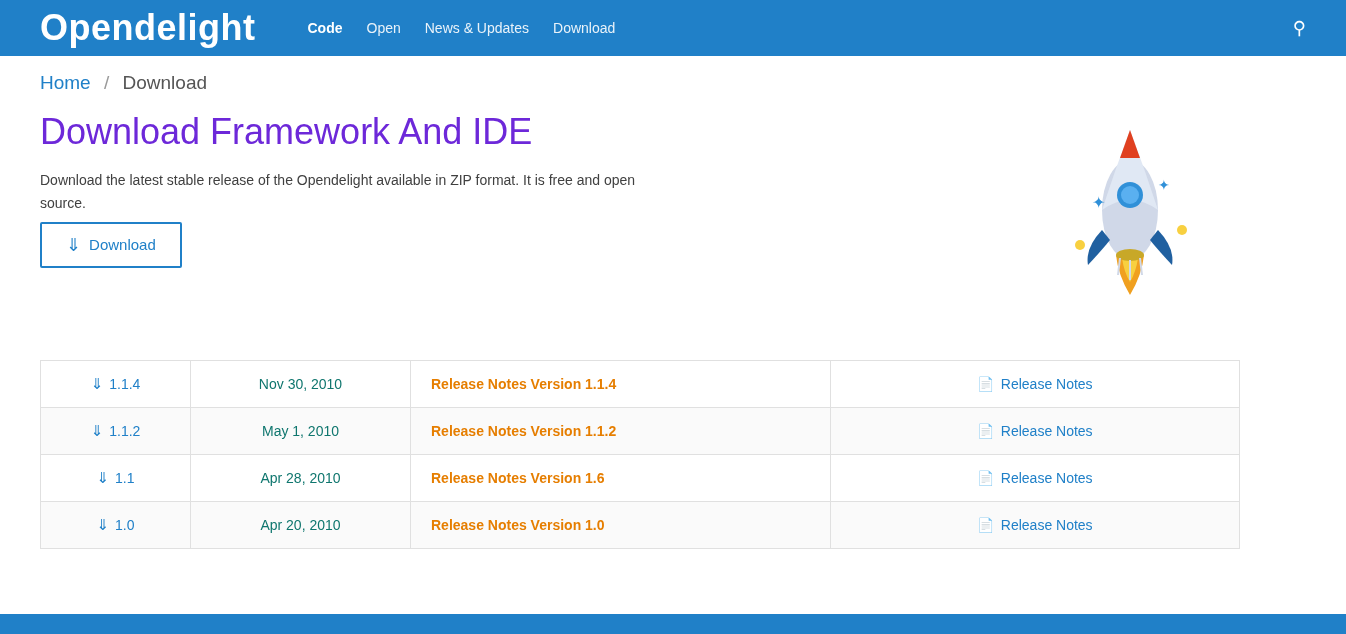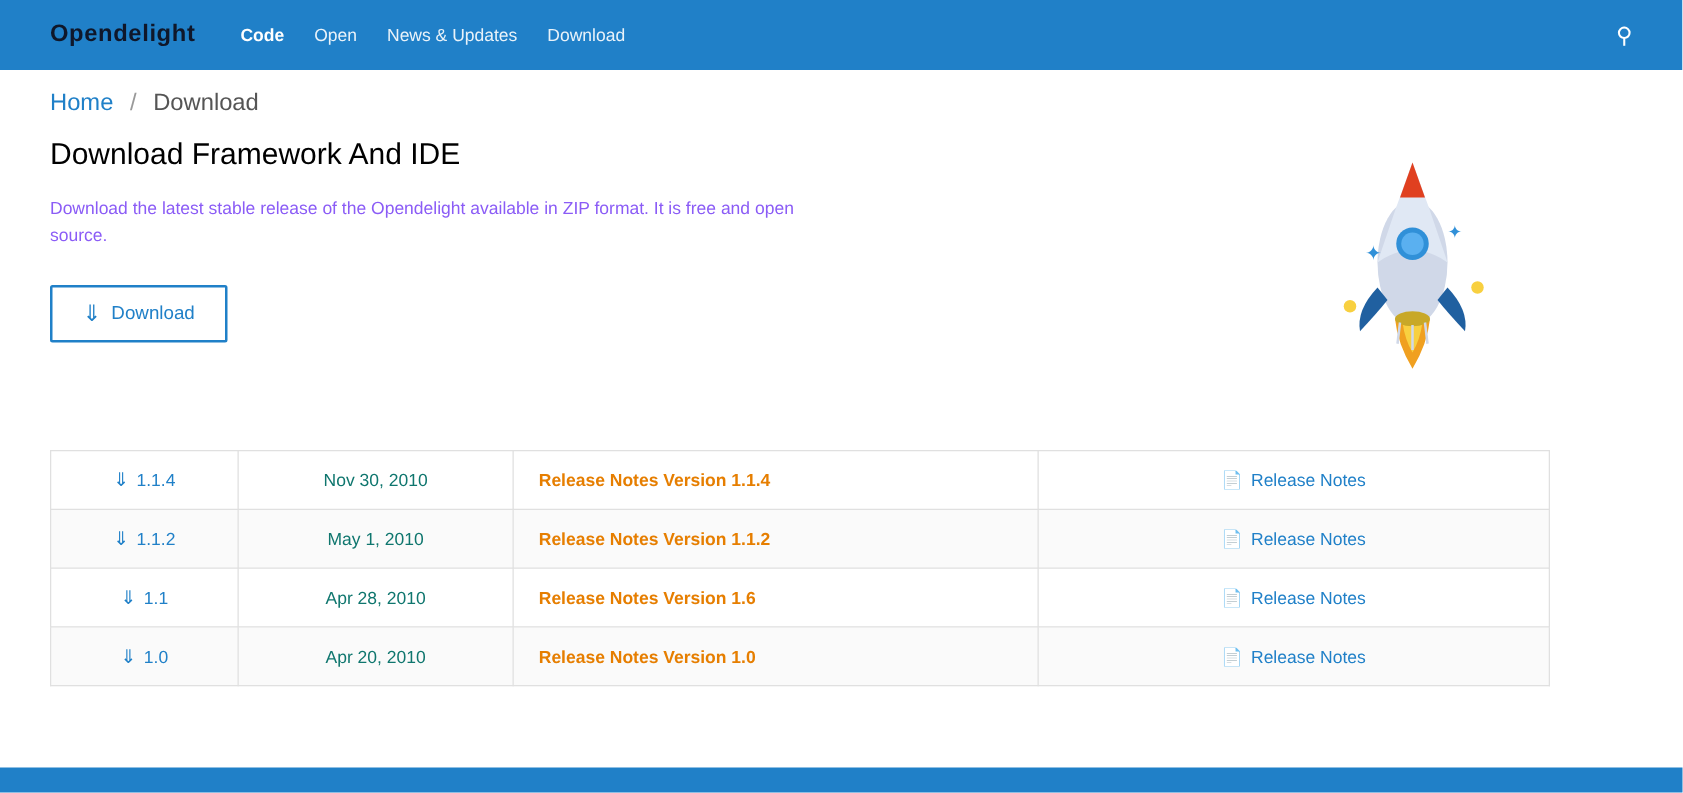--- a/index.html
+++ b/index.html
@@ -7,28 +7,28 @@
 
     
     .header {
       background: #2080c8;
       height: 56px;
       display: flex;
       align-items: center;
       padding: 0 40px;
     }
     .logo {
-      font-size: 19px;
-      color: #0f172a;
-      margin-right: 36px;
+      font-size: 36px;
+      color: #ffffff;
+      margin-right: 24px;
       font-weight: 300;
       letter-spacing: 0.5px;
     }
     .logo span { font-weight: 700; }
-    .nav { display: flex; gap: 24px; flex: 1; }
+    .nav { display: flex; gap: 24px; flex: 1; margin-left: 28px; }
     .nav a {
       color: #fff;
       text-decoration: none;
       font-size: 14px;
       opacity: 0.9;
       cursor: pointer;
     }
     .nav a.active { font-weight: 600; opacity: 1; }
     .search-icon-header {
       color: #fff;
@@ -54,31 +54,31 @@
 
     .hero {
       display: flex;
       align-items: flex-start;
       justify-content: space-between;
       margin-bottom: 40px;
     }
 
     .hero-text { max-width: 600px; }
     .hero-title {
-      font-size: 24px;
+      font-size: 36px;
       font-weight: 300;
-      color: #000000;
+      color: #6d28d9;
       margin-bottom: 16px;
       line-height: 1.2;
     }
     .hero-desc {
       font-size: 14px;
-      color: #8b5cf6;
+      color: #404040;
       line-height: 1.6;
-      margin-bottom: 28px;
+      margin-bottom: 8px;
     }
 
     .download-btn {
       display: inline-flex;
       align-items: center;
       gap: 8px;
       border: 2px solid #2080c8;
       color: #2080c8;
       background: #fff;
       padding: 10px 24px;

